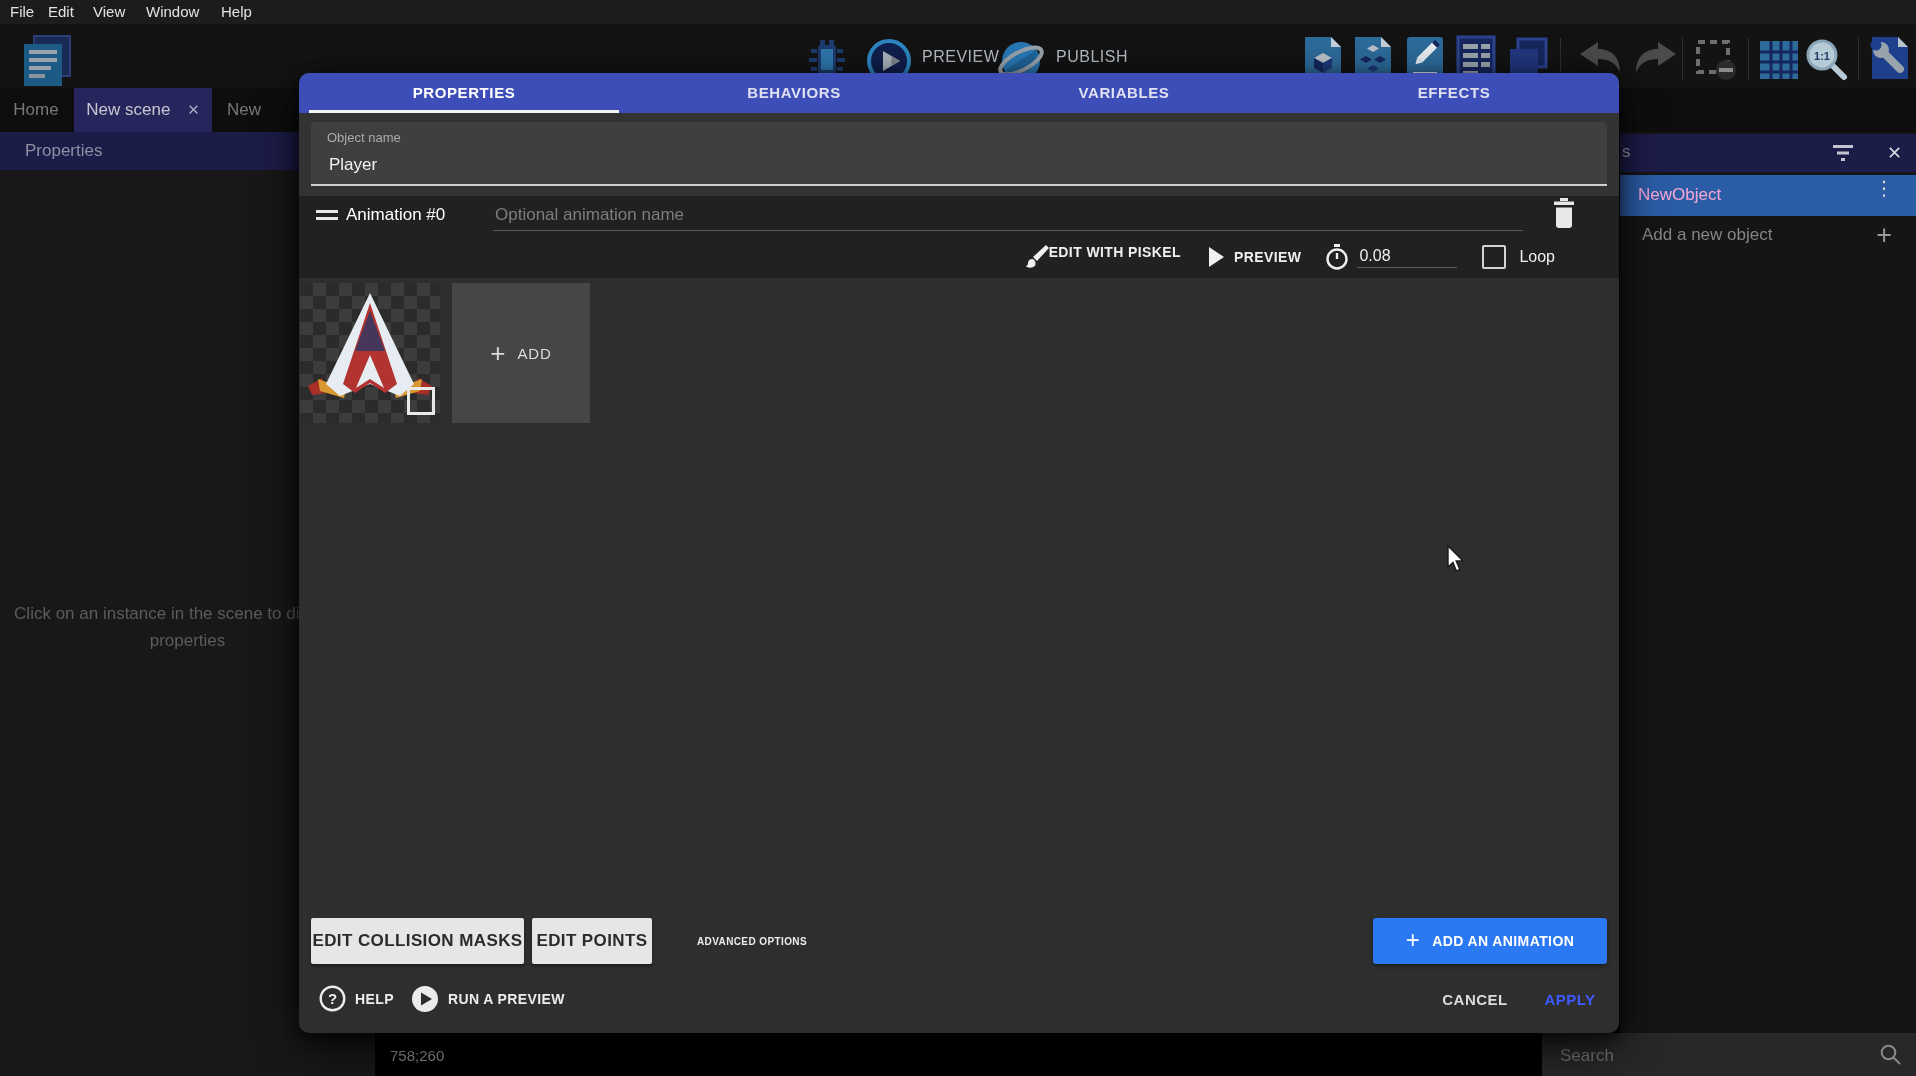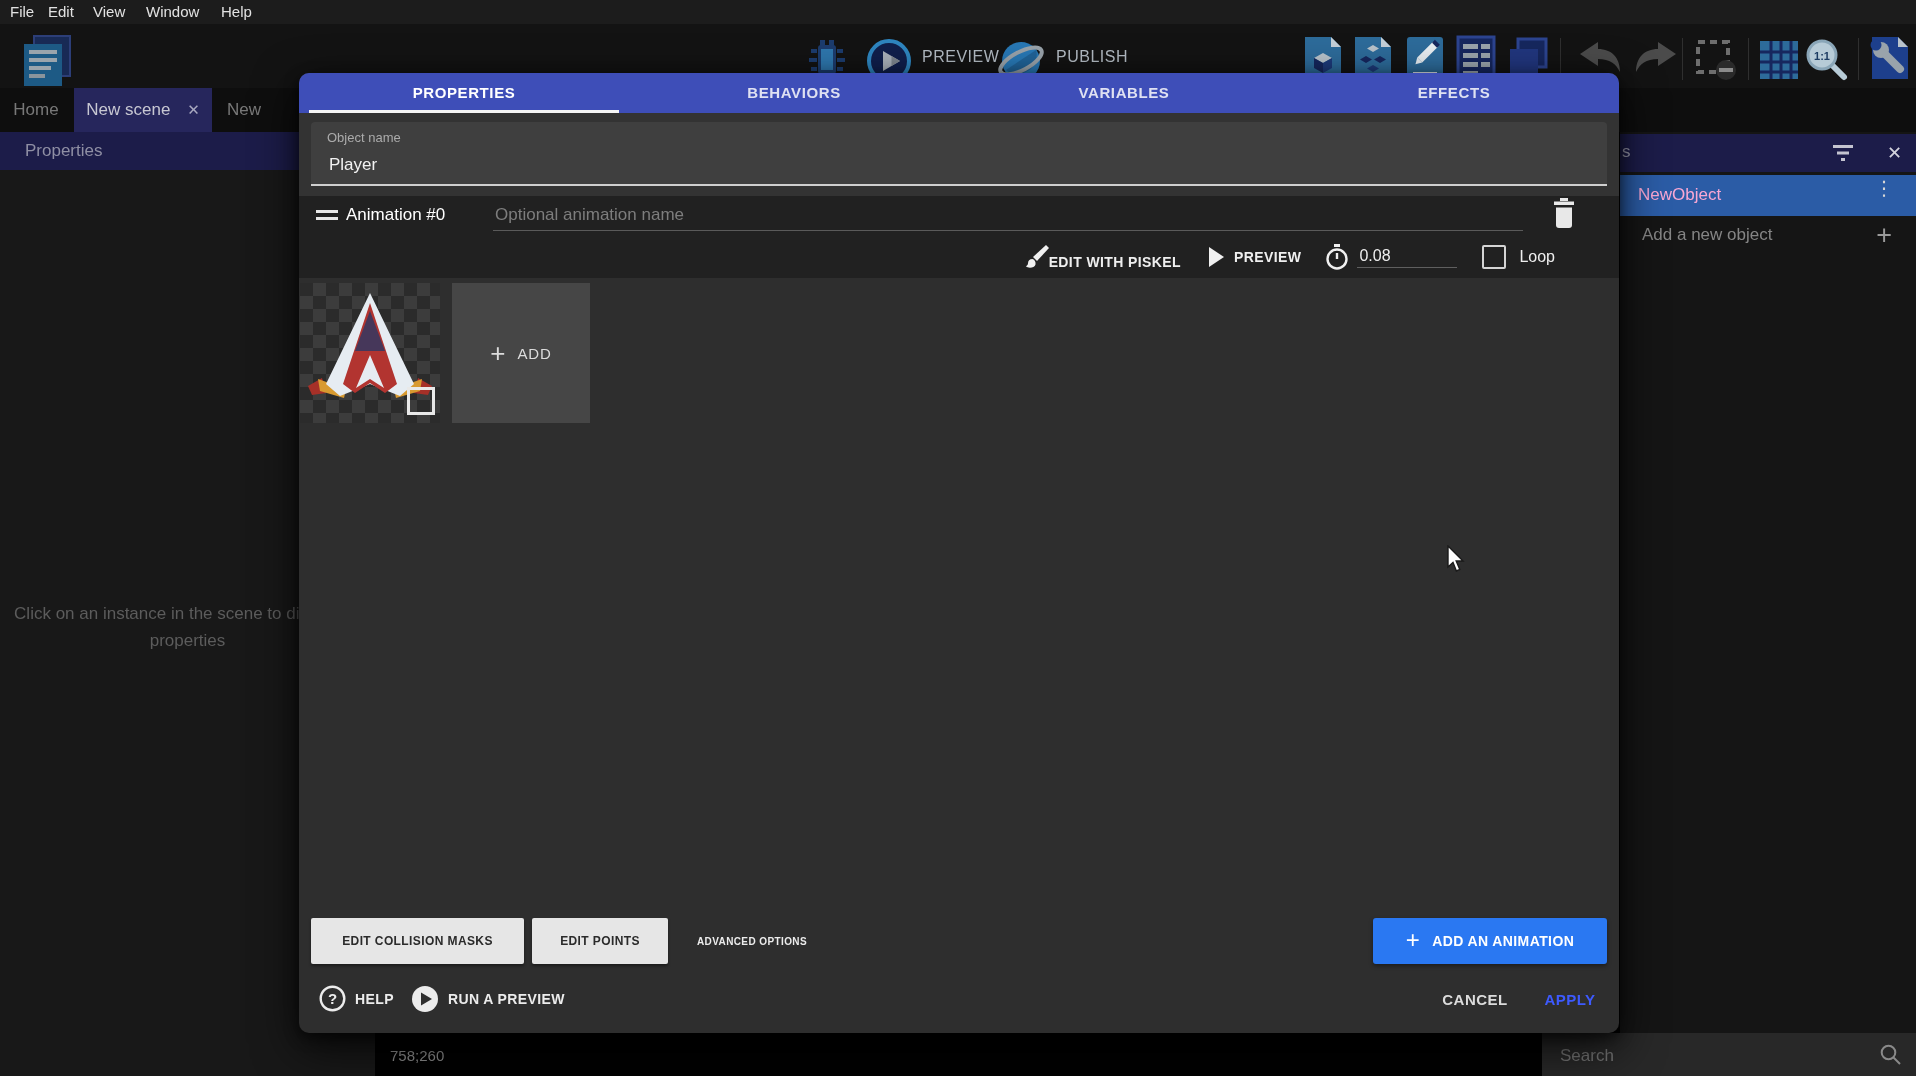--- a/index.html
+++ b/index.html
@@ -83,21 +83,21 @@
   .thumb{position:absolute;left:1px;top:5px;width:140px;height:140px;
     background-color:#2b2b2b;
     background-image:linear-gradient(45deg,#3c3c3c 25%,transparent 25%,transparent 75%,#3c3c3c 75%),
                      linear-gradient(45deg,#3c3c3c 25%,transparent 25%,transparent 75%,#3c3c3c 75%);
     background-size:26px 26px;background-position:0 0,13px 13px;}
   .thumb-check{position:absolute;left:107px;top:104px;width:22px;height:22px;border:3px solid #e9e9e9;background:transparent;}
   .add-tile{position:absolute;left:153px;top:5px;width:138px;height:140px;background:#464646;display:flex;align-items:center;justify-content:center;gap:12px;cursor:pointer;}
   .add-tile .plus{font-size:26px;color:#dcdcdc;font-weight:300;}
   .add-tile .lbl{font-size:15px;color:#dcdcdc;letter-spacing:.8px;}
 
-  .raised-btn{position:absolute;top:845px;height:46px;background:#e6e6e6;color:#2b2b2b;font-size:12px;font-weight:700;letter-spacing:.4px;
+  .raised-btn{position:absolute;top:845px;height:46px;background:#e6e6e6;color:#2b2b2b;font-size:17px;font-weight:700;letter-spacing:.4px;
     display:flex;align-items:center;justify-content:center;border-radius:2px;cursor:pointer;box-shadow:0 2px 3px rgba(0,0,0,.4);}
   .flat-btn{position:absolute;top:845px;height:46px;display:flex;align-items:center;justify-content:center;color:#ececec;font-size:10px;font-weight:700;letter-spacing:.4px;cursor:pointer;}
   .primary-btn{position:absolute;top:845px;left:1074px;width:234px;height:46px;background:#2a78f2;border-radius:3px;color:#ffffff;
     font-size:14px;font-weight:700;letter-spacing:.4px;display:flex;align-items:center;justify-content:center;gap:12px;cursor:pointer;box-shadow:0 2px 4px rgba(0,0,0,.4);}
   .primary-btn .plus{font-size:24px;font-weight:400;margin-top:-2px;}
 
   .dlg-footer{position:absolute;left:0;top:898px;width:1320px;height:62px;}
   .foot-item{position:absolute;top:14px;display:flex;align-items:center;gap:9px;cursor:pointer;}
   .foot-label{font-size:14px;font-weight:700;letter-spacing:.4px;color:#ececec;}
   .cancel-btn{position:absolute;left:1128px;top:14px;width:96px;height:30px;line-height:30px;text-align:center;font-size:15px;font-weight:700;letter-spacing:.5px;color:#dcdcdc;cursor:pointer;}
@@ -356,21 +356,21 @@
     <span class="anim-title">Animation #0</span>
     <input class="anim-name-input" placeholder="Optional animation name" style="">
     <div class="trash-btn">
       <svg width="26" height="30" viewBox="0 0 26 30">
         <rect x="9" y="0" width="8" height="3" fill="#e8e8e8"></rect>
         <rect x="3" y="3.5" width="20" height="3.5" fill="#e8e8e8"></rect>
         <path d="M5 9.5 H21 V27 a3 3 0 0 1 -3 3 H8 a3 3 0 0 1 -3 -3 Z" fill="#e8e8e8"></path>
       </svg>
     </div>
     <div class="anim-row2">
-      <div style="display:flex;align-items:flex-end;cursor:pointer">
+      <div style="display:flex;align-items:flex-start;cursor:pointer">
         <svg width="24" height="26" viewBox="0 0 24 26">
           <path d="M21 1 L24 4 L12 17 L8 13 Z" fill="#f0f0f0"></path>
           <path d="M7.5 15 C4.5 15 3 17 3 19.2 C3 20.5 2.2 21.6 0.8 22.3 C3 24.5 9.5 24.2 10.5 20.5 C11 18.4 9.8 15.6 7.5 15 Z" fill="#f0f0f0"></path>
         </svg>
         <span class="row2-label">EDIT WITH PISKEL</span>
       </div>
       <div style="display:flex;align-items:center;gap:9px;margin-left:12px;cursor:pointer">
         <svg width="18" height="22" viewBox="0 0 18 22">
           <polygon points="2,1 17,11 2,21" fill="#f0f0f0"></polygon>
         </svg>
@@ -405,21 +405,21 @@
       </svg>
       <div class="thumb-check"></div>
     </div>
     <div class="add-tile">
       <span class="plus">+</span>
       <span class="lbl">ADD</span>
     </div>
   </div>
 
   <div class="raised-btn" style="left:12px;width:213px">EDIT COLLISION MASKS</div>
-  <div class="raised-btn" style="left:233px;width:136px">EDIT POINTS</div>
+  <div class="raised-btn" style="left:233px;width:120px">EDIT POINTS</div>
   <div class="flat-btn" style="left:363px;width:180px">ADVANCED OPTIONS</div>
   <div class="primary-btn">
     <span class="plus">+</span>
     <span>ADD AN ANIMATION</span>
   </div>
 
   <div class="dlg-footer">
     <div class="foot-item" style="left:20px">
       <svg width="27" height="27" viewBox="0 0 27 27">
         <circle cx="13.5" cy="13.5" r="11.8" fill="none" stroke="#ececec" stroke-width="2.4"></circle>

